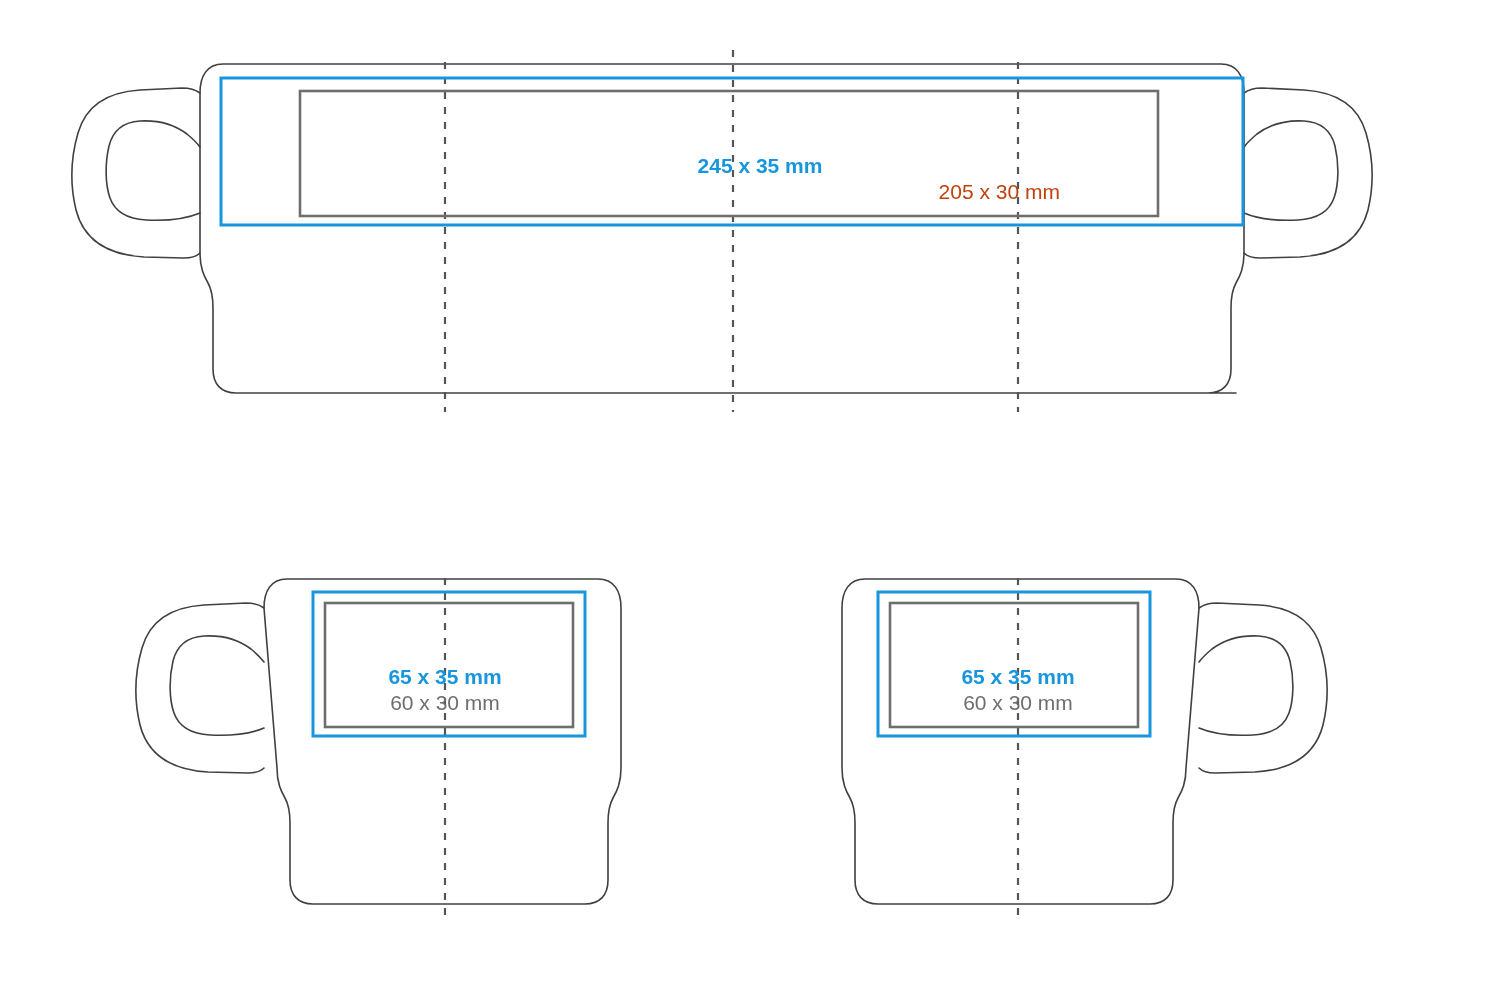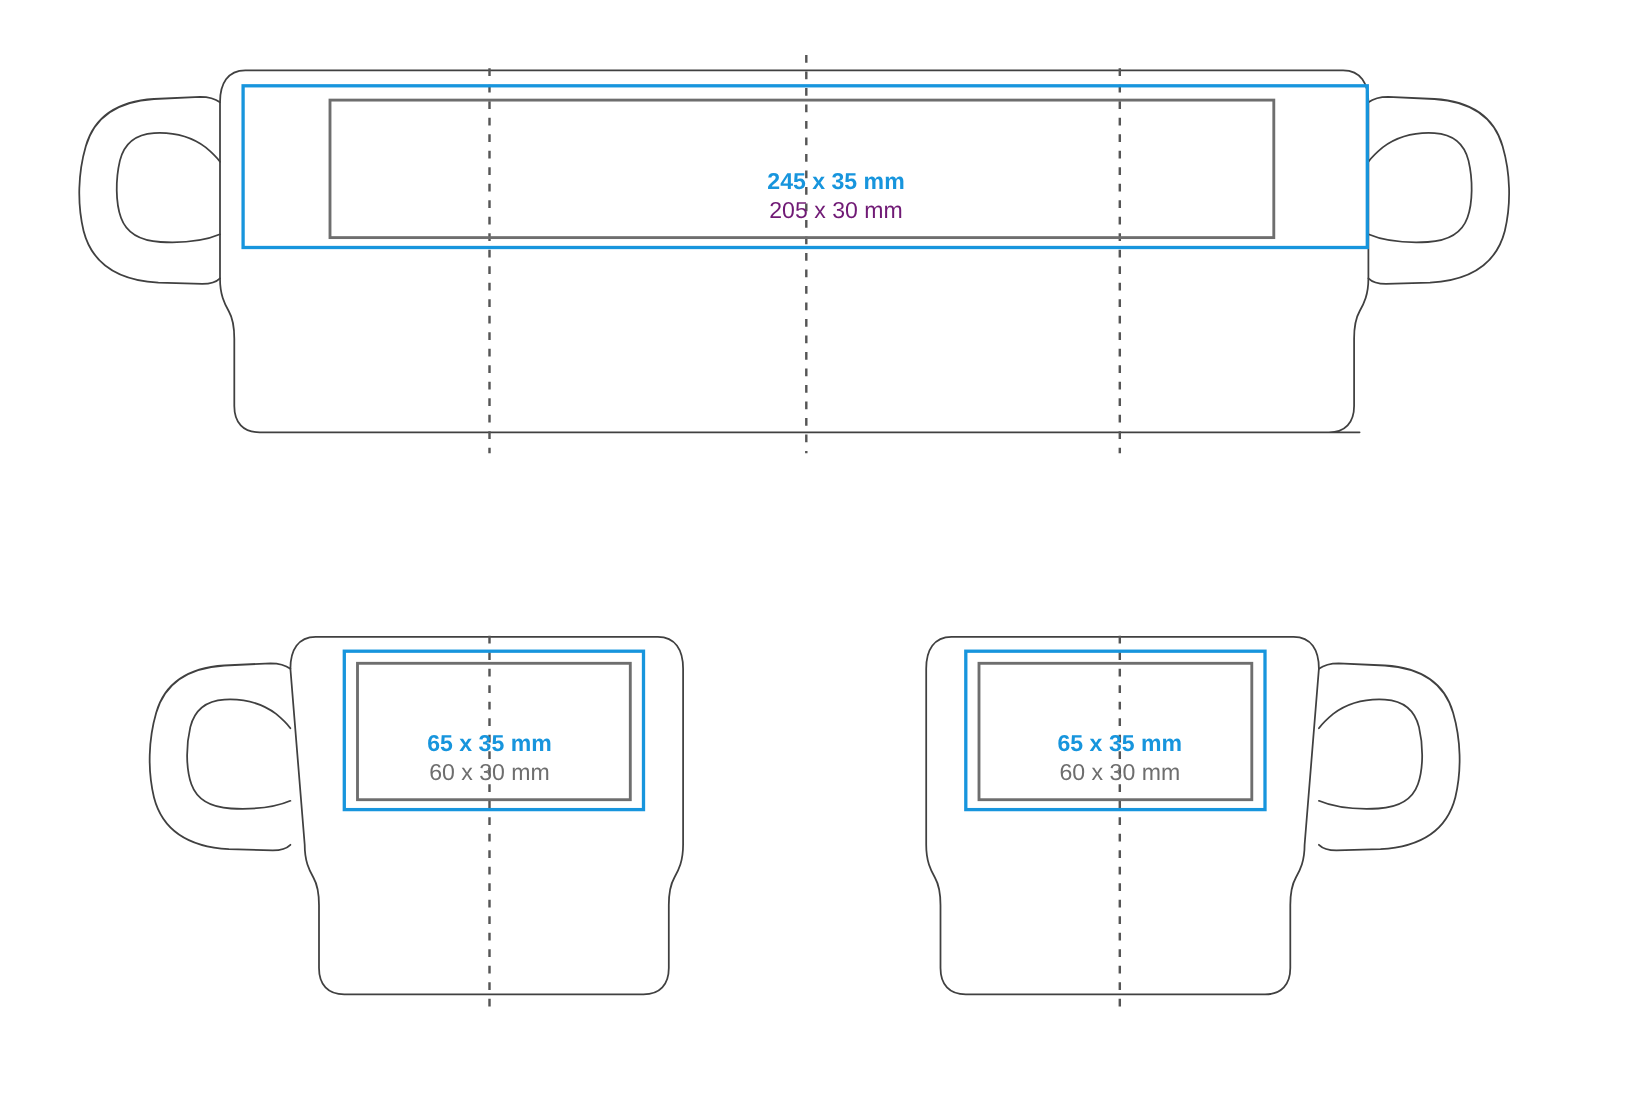--- a/index.html
+++ b/index.html
@@ -194,21 +194,21 @@
       <line x1="1018" y1="578" x2="1018" y2="922" stroke="#555555" stroke-width="2.2" stroke-dasharray="7 8"></line>
 
       <rect x="890" y="603" width="248" height="124" fill="none" stroke="#6e6e6e" stroke-width="2.6"></rect>
 
       <rect x="878" y="592" width="272" height="144" fill="none" stroke="#1795dd" stroke-width="3"></rect>
     </g>
   </svg>
 
   <div class="dim-label" style="left:460px; top:153px; width:600px; font-size:21px;">
     <span class="dim-primary" style="color:#1795dd;">245 x 35 mm</span>
-    <span class="dim-secondary" style="color:#701a75;">205 x 30 mm</span>
+    <span class="dim-secondary" style="color:#c2410c;text-align:right;">205 x 30 mm</span>
   </div>
 
   <div class="dim-label" style="left:245px; top:664px; width:400px; font-size:21px;">
     <span class="dim-primary" style="color:#1795dd;">65 x 35 mm</span>
     <span class="dim-secondary" style="color:#6e6e6e;">60 x 30 mm</span>
   </div>
 
   <div class="dim-label" style="left:818px; top:664px; width:400px; font-size:21px;">
     <span class="dim-primary" style="color:#1795dd;">65 x 35 mm</span>
     <span class="dim-secondary" style="color:#6e6e6e;">60 x 30 mm</span>

